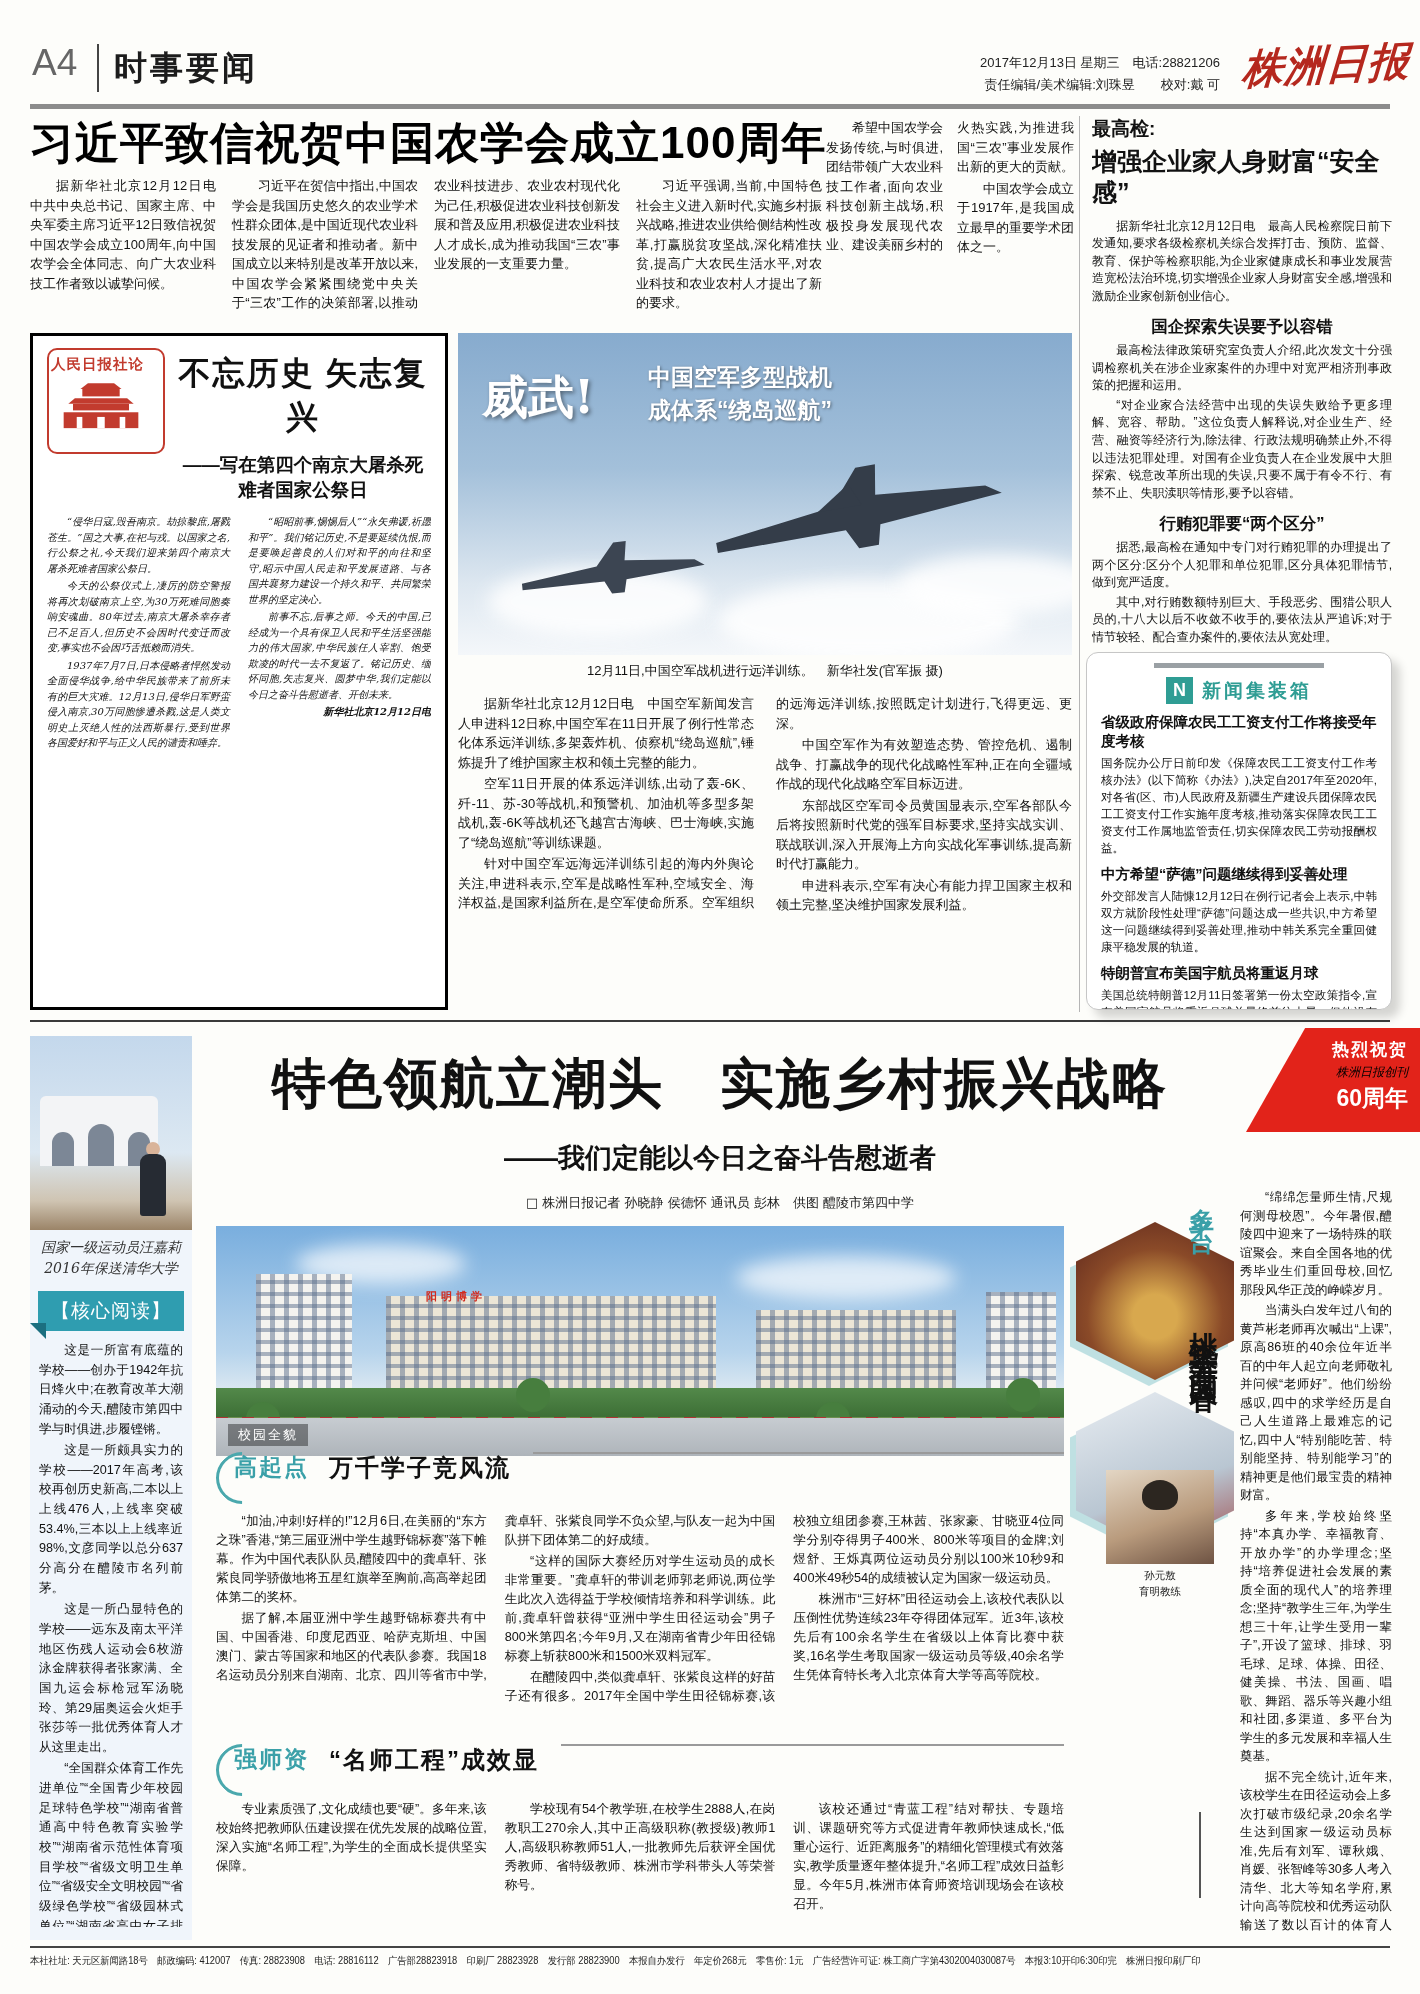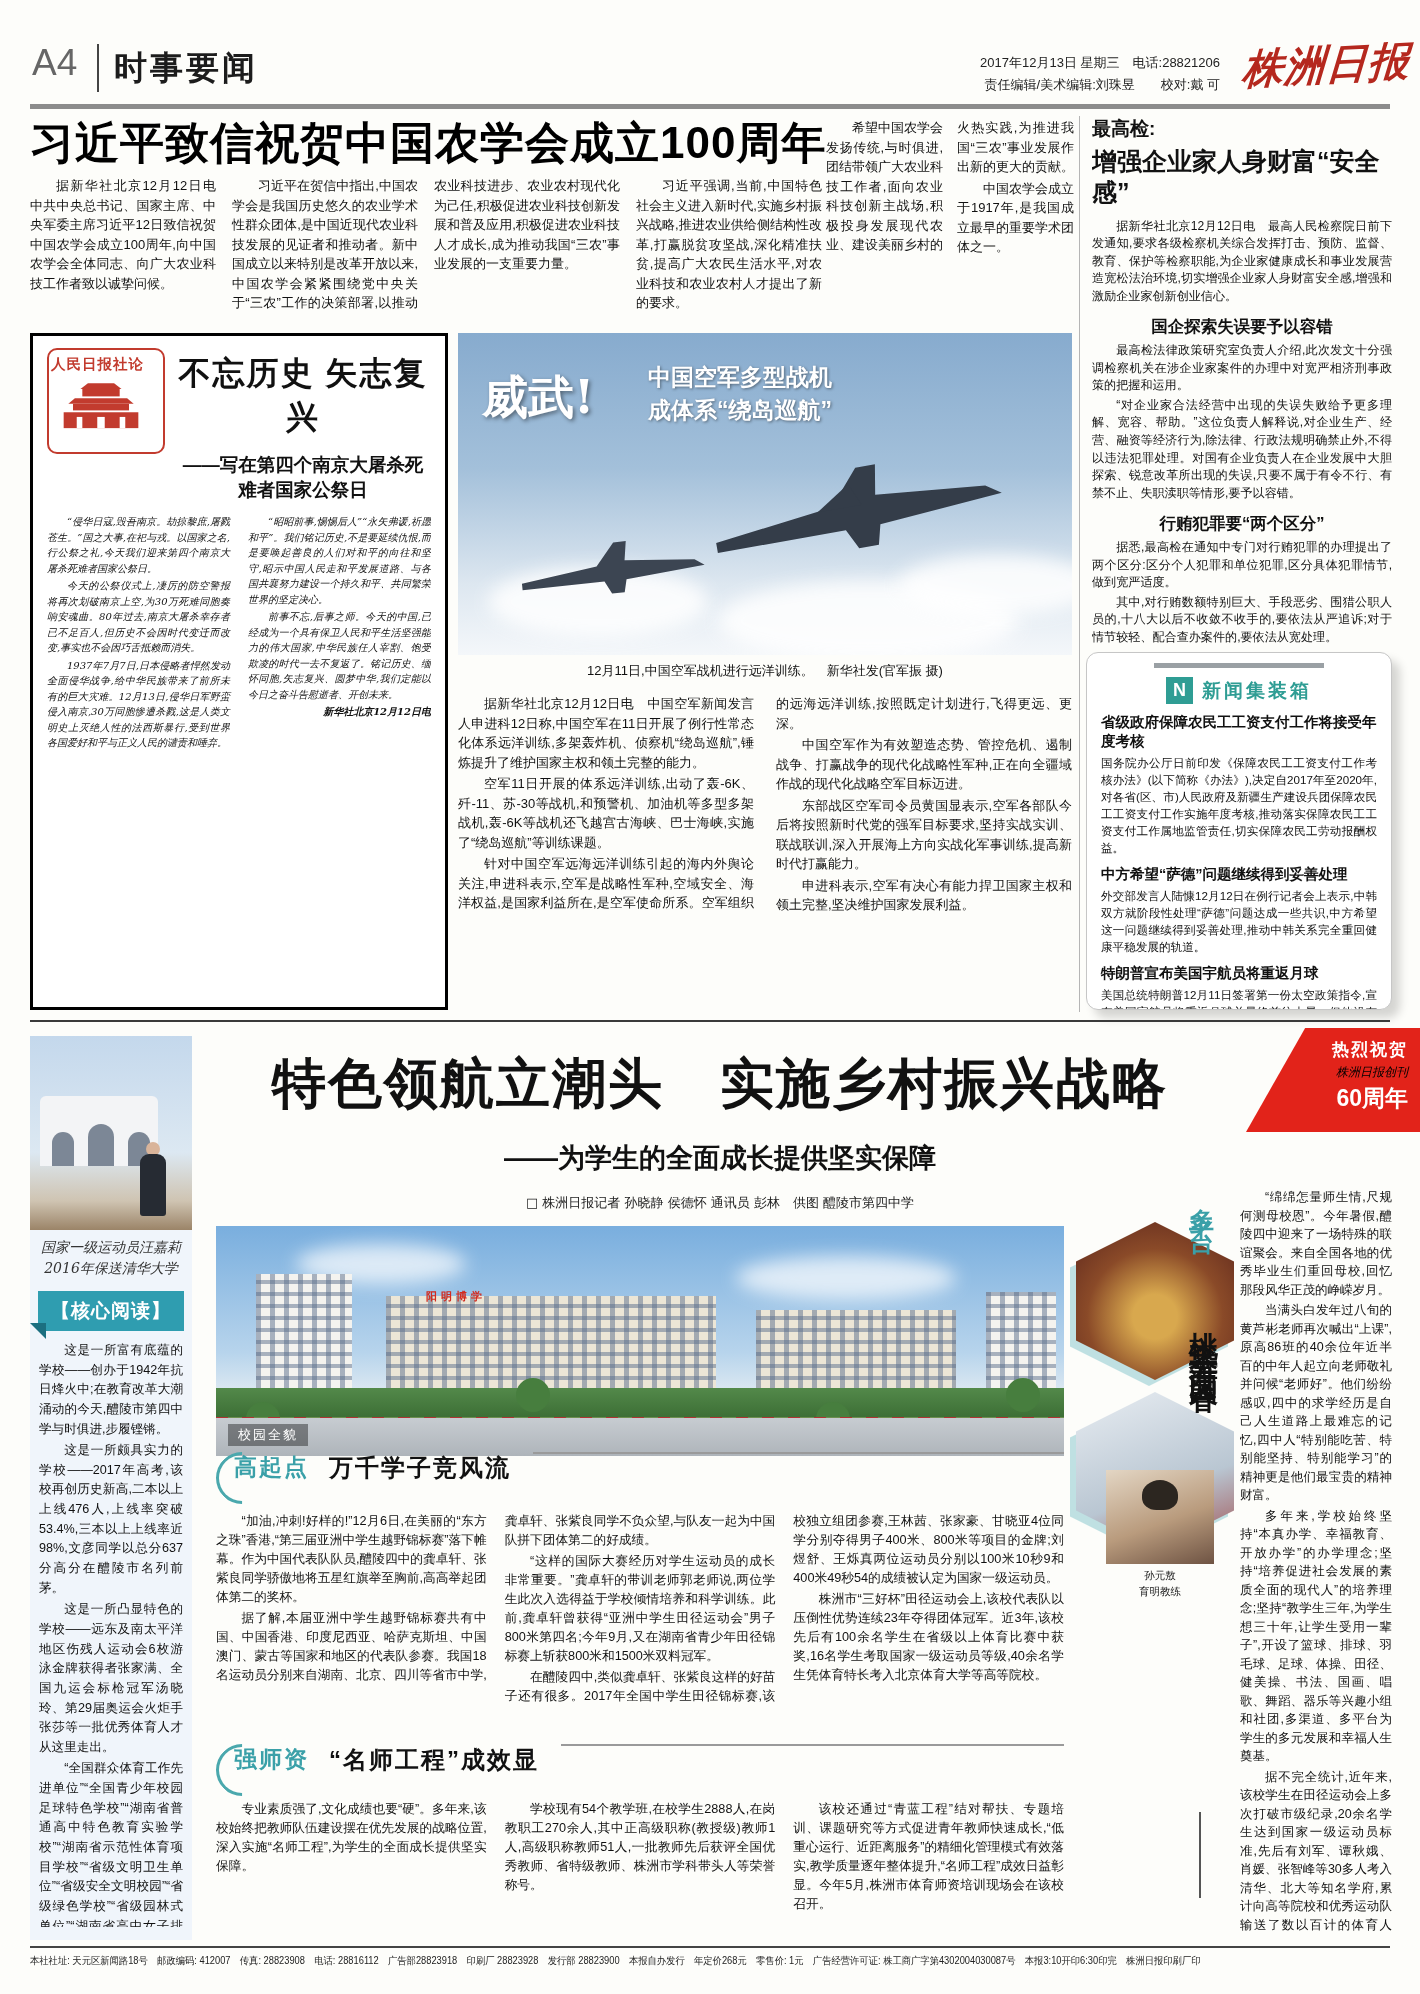--- a/index.html
+++ b/index.html
@@ -76,21 +76,21 @@
   .rule-feat{left:30px;top:1020px;width:1360px;height:2px;background:#3a3a3a;}
   .fstrip{left:30px;top:1036px;width:162px;height:904px;background:#f0f5fb;overflow:hidden;}
   .fphoto{width:162px;height:194px;position:relative;background:linear-gradient(180deg,#c4d8ec 0%,#dce8f2 60%,#cfc4b2 85%,#9b8468 100%);}
   .gate{position:absolute;left:10px;top:60px;width:118px;height:70px;background:#f3f4f6;border-radius:6px 6px 0 0;}
   .gate i{position:absolute;bottom:0;width:22px;height:34px;background:#7c8796;border-radius:11px 11px 0 0;}
   .person{position:absolute;right:26px;bottom:14px;width:26px;height:62px;background:#262b33;border-radius:9px 9px 3px 3px;}
   .phead{position:absolute;right:32px;bottom:74px;width:14px;height:14px;background:#d9b49a;border-radius:50%;}
   .fcap{margin-top:7px;text-align:center;font-family:"DejaVu Serif",serif;font-style:italic;
         font-size:14px;line-height:1.5;color:#333;}
   .corebanner{margin:12px 8px 0 8px;height:40px;line-height:40px;background:#2f9db0;color:#fff;
-              font-size:19px;font-weight:bold;text-align:center;letter-spacing:1px;position:relative;}
+              font-size:19px;font-weight:normal;text-align:center;letter-spacing:1px;position:relative;}
   .corebanner:after{content:"";position:absolute;left:-8px;bottom:-8px;border:8px solid transparent;
               border-top-color:#1b6f80;border-right-color:#1b6f80;}
   .coretext{padding:10px 9px 0 9px;font-size:12.6px;line-height:1.56;height:586px;overflow:hidden;}
 
   .ribbon{left:1246px;top:1028px;width:174px;height:104px;background:#e2231a;
           clip-path:polygon(34% 0,100% 0,100% 100%,0 100%);color:#fff;text-align:right;
           padding:10px 12px 0 0;box-sizing:border-box;}
   .rb1{font-size:17px;font-weight:bold;letter-spacing:2px;}
   .rb2{font-size:12px;font-family:"DejaVu Serif",serif;font-style:italic;color:#000000;margin-top:3px;}
   .rb3{font-size:23px;font-weight:900;margin-top:2px;}
@@ -291,21 +291,21 @@
     </div>
   </div>
 
   <div class="abs ribbon">
     <div class="rb1">热烈祝贺</div>
     <div class="rb2">株洲日报创刊</div>
     <div class="rb3">60周年</div>
   </div>
 
   <div class="abs f-headline">特色领航立潮头　实施乡村振兴战略</div>
-  <div class="abs f-sub">——为学生的全面成长提供坚实保障</div>
+  <div class="abs f-sub">——我们定能以今日之奋斗告慰逝者</div>
   <div class="abs f-byline">□ 株洲日报记者 孙晓静 侯德怀 通讯员 彭林　供图 醴陵市第四中学</div>
 
   <div class="campus">
     <div class="cloud" style="left:80px;top:18px;width:170px;height:40px;opacity:.7;"></div>
     <div class="cloud" style="left:520px;top:30px;width:220px;height:44px;opacity:.7;"></div>
     <div class="bldg white" style="left:40px;bottom:64px;width:96px;height:118px;"></div>
     <div class="bldg" style="left:170px;bottom:64px;width:330px;height:96px;"></div>
     <div class="bldg" style="left:540px;bottom:64px;width:200px;height:82px;"></div>
     <div class="bldg white" style="left:770px;bottom:64px;width:70px;height:100px;"></div>
     <div class="campus-sign" style="left:210px;bottom:152px;">阳明博学</div>

